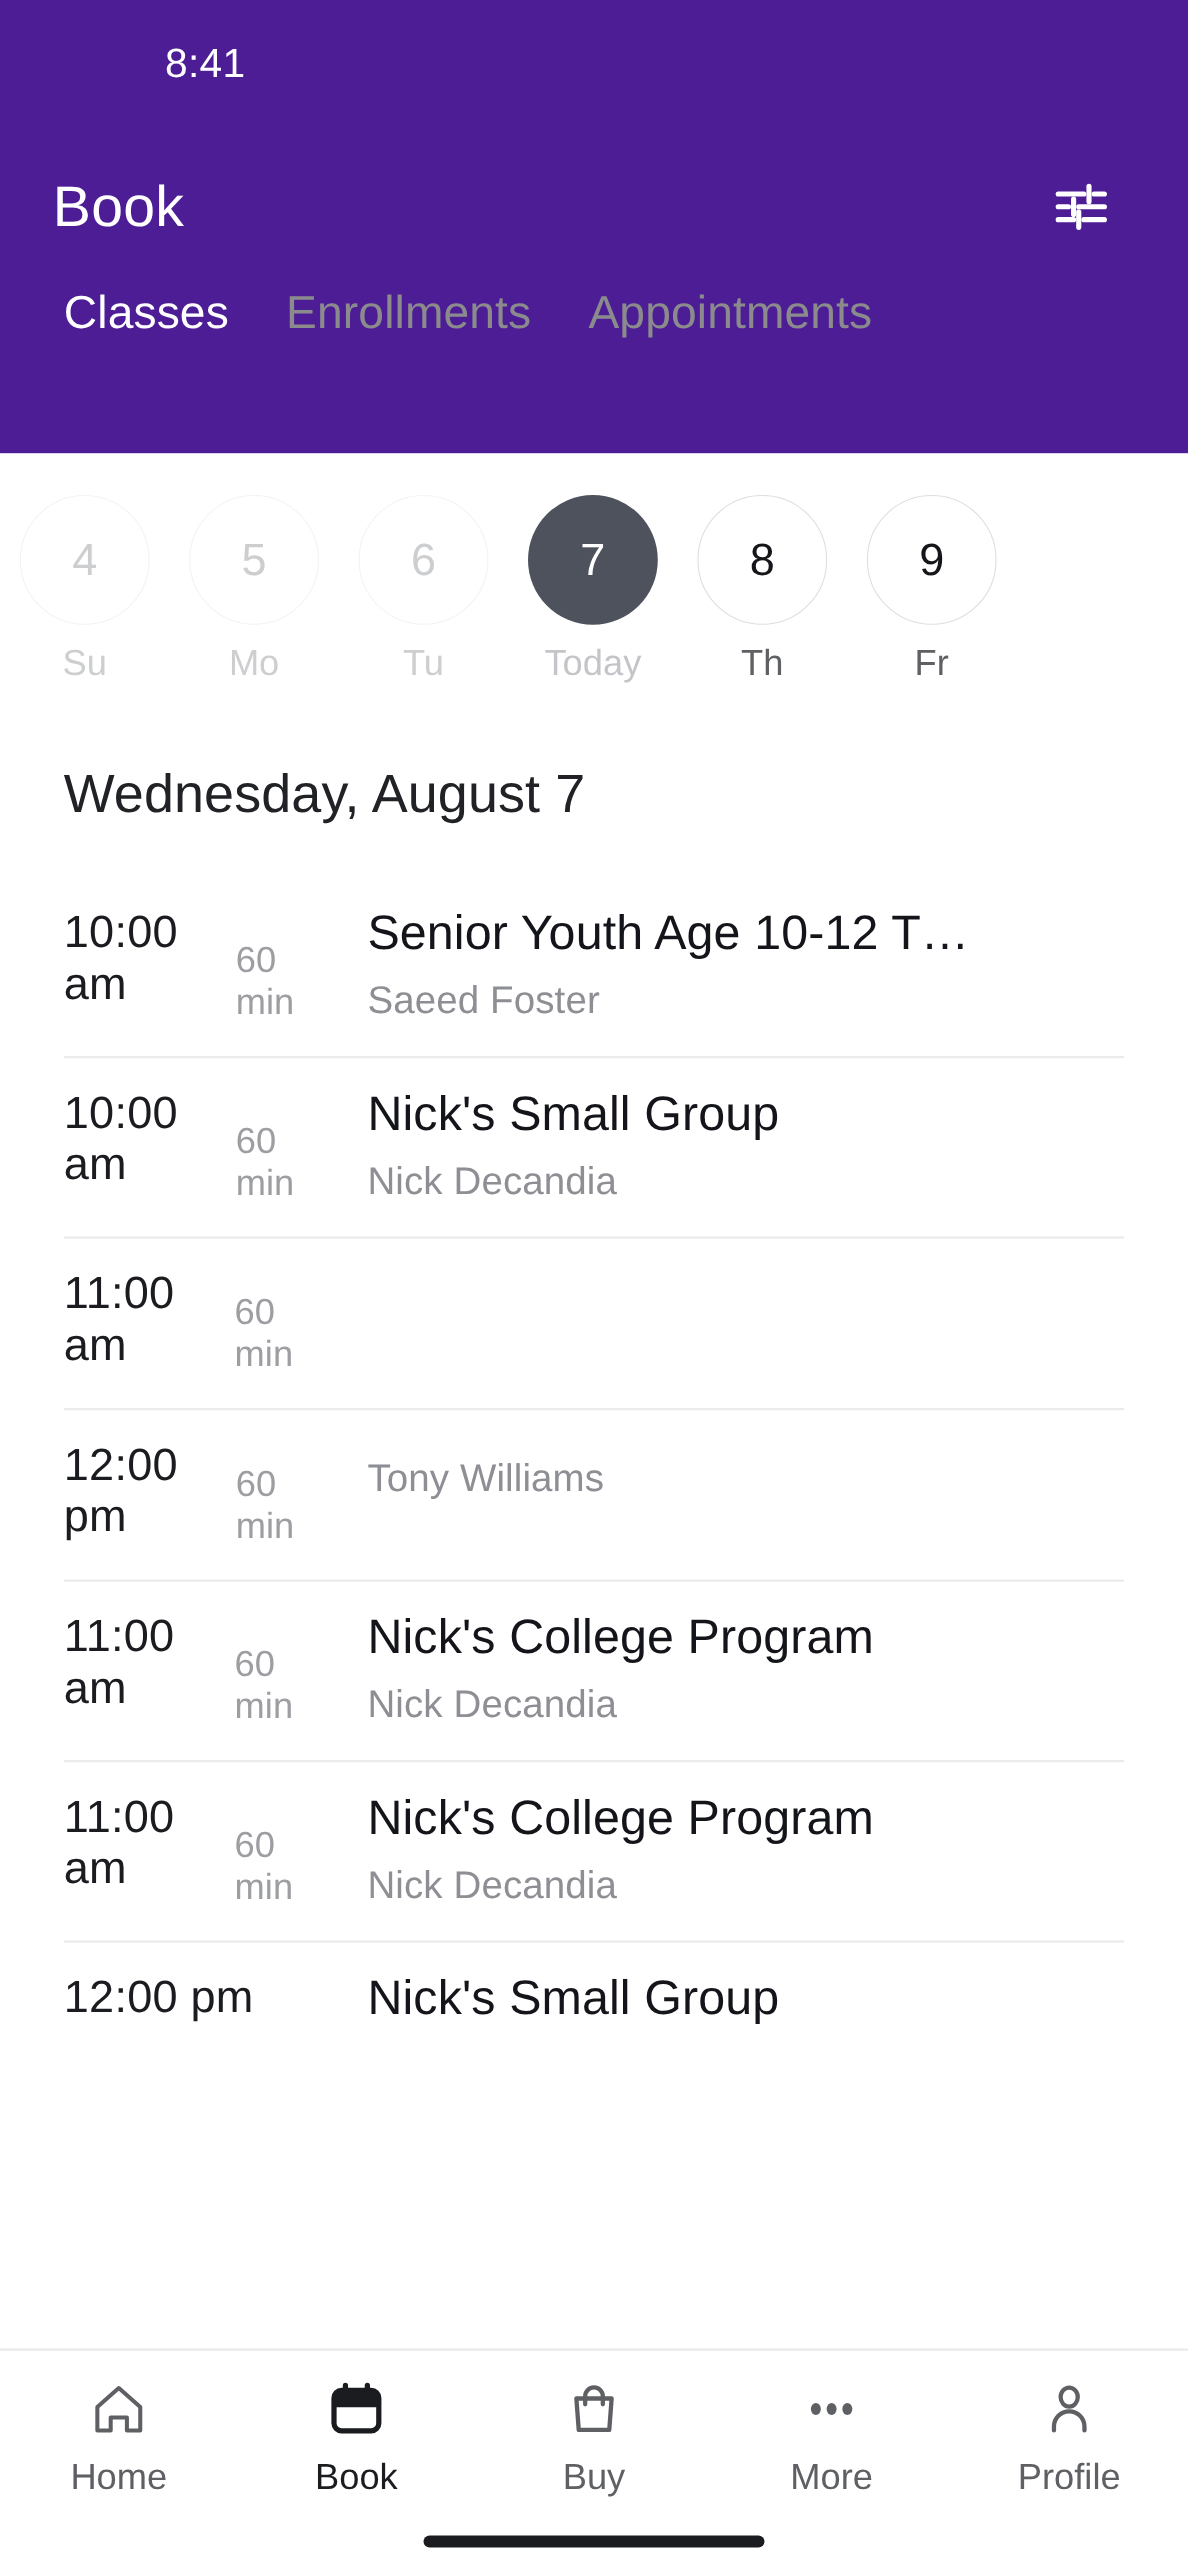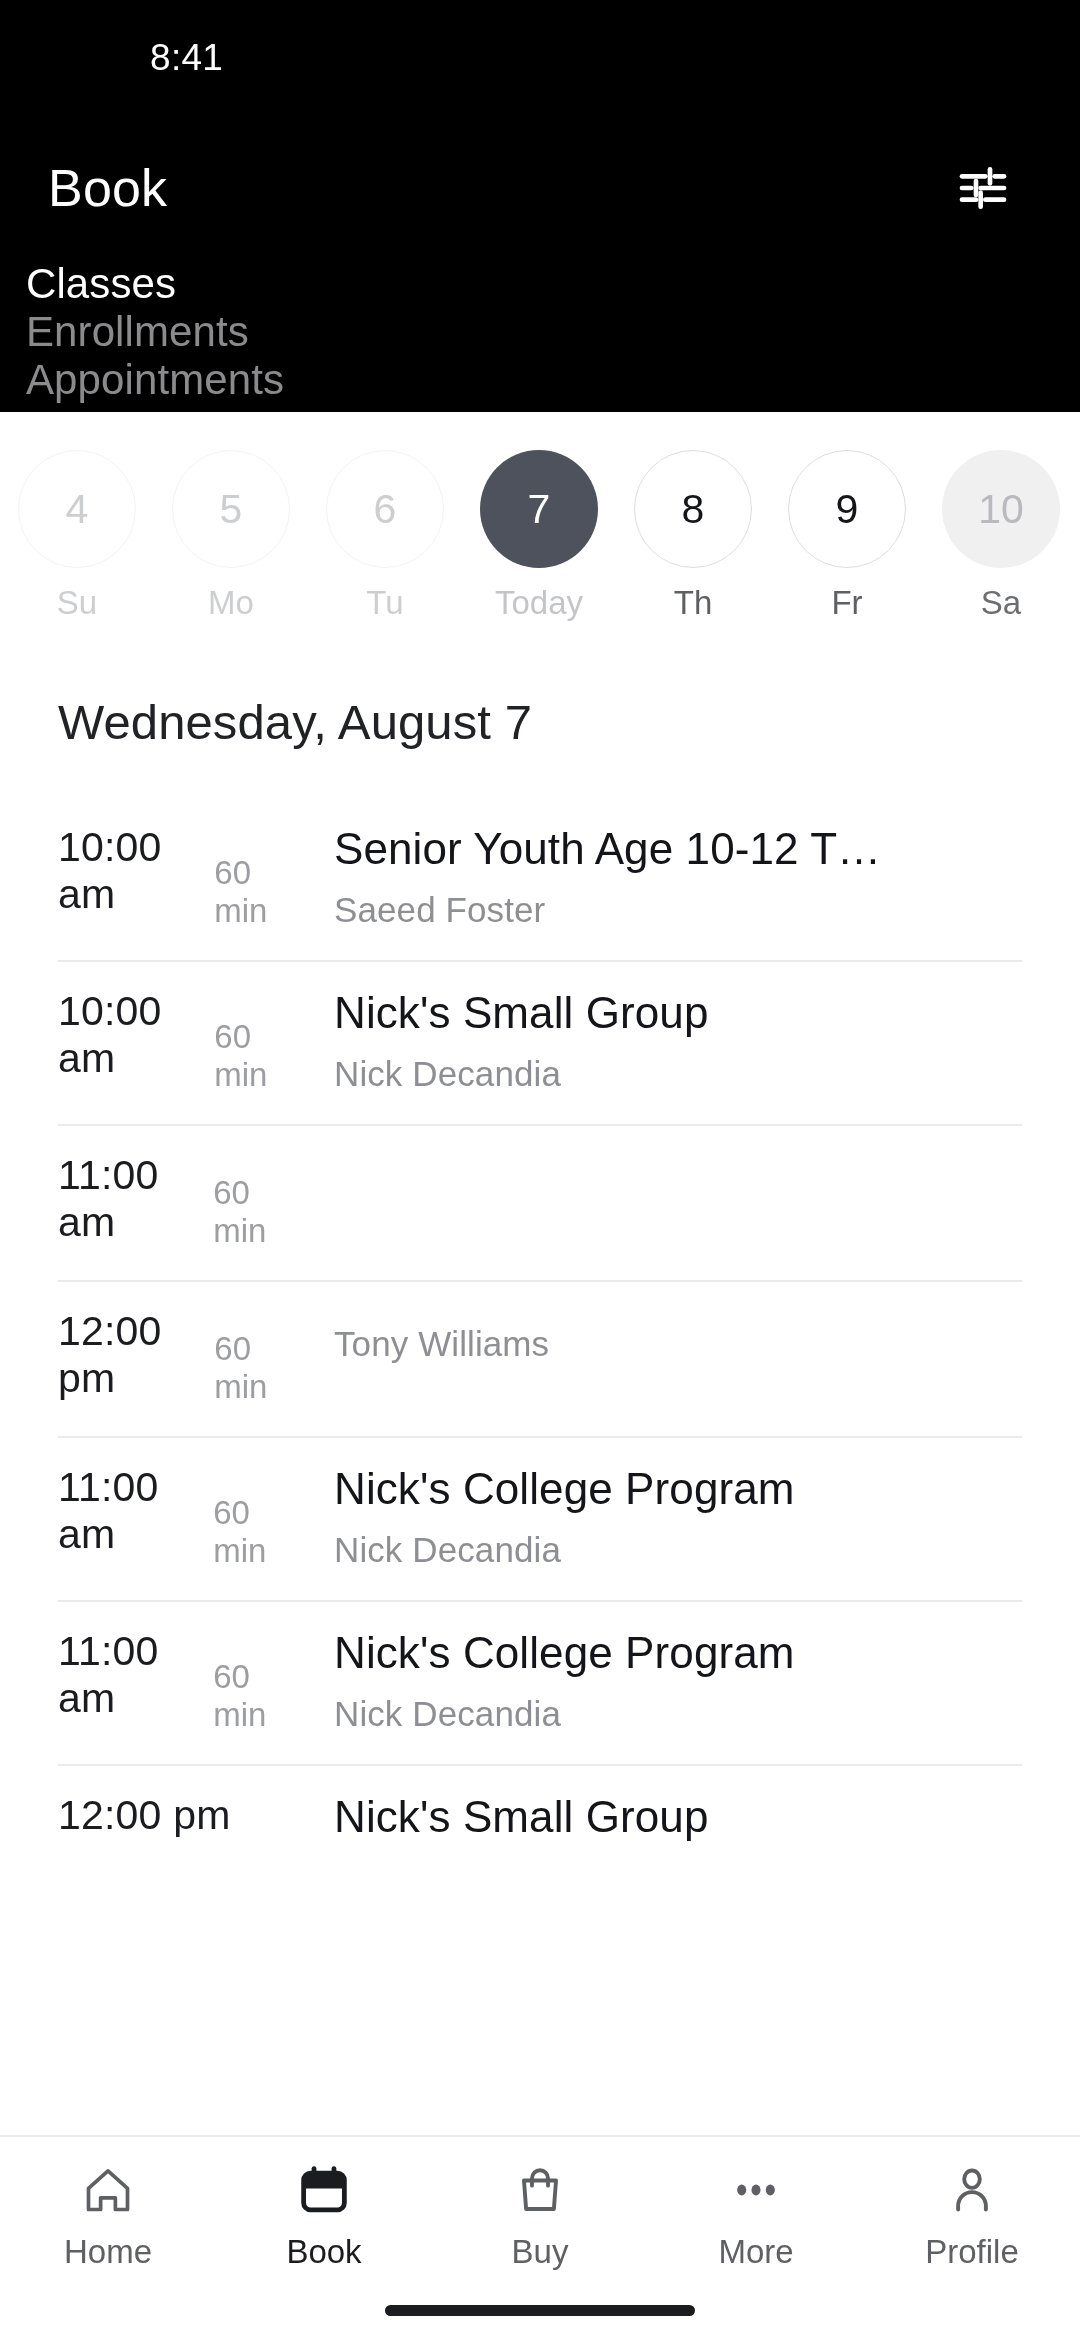--- a/index.html
+++ b/index.html
@@ -6,21 +6,21 @@
   html,body { width:1080px; height:2340px; }
   body {
     font-family:"Liberation Sans", sans-serif;
     background:#ffffff;
     overflow:hidden;
     position:relative;
   }
 
   
   .header {
-    background:#000000;
+    background:#4c1d95;
     height:412px;
     width:100%;
     position:relative;
   }
   .statusbar {
     height:115px;
     display:flex;
     align-items:center;
     padding-left:150px;
   }
@@ -45,22 +45,22 @@
   }
   .filter-btn {
     width:74px; height:74px;
     display:flex; align-items:center; justify-content:center;
     cursor:pointer;
   }
 
   .tabs {
     display:flex;
     align-items:flex-start;
+    padding-left:32px;
     gap:0px;
-    flex-direction:column;
   }
   .tab {
     font-size:42px;
     padding:0 26px;
     letter-spacing:0.1px;
     cursor:pointer;
     white-space:nowrap;
   }
   .tab.active { color:#ffffff; }
   .tab.inactive { color:#8b8b8e; }
@@ -278,24 +278,20 @@
   <div class="daycell">
     <div class="daycircle future">8</div>
     <div class="daylabel future">Th</div>
   </div>
 
   <div class="daycell">
     <div class="daycircle future">9</div>
     <div class="daylabel future">Fr</div>
   </div>
 
-  <div class="daycell">
-    <div class="daycircle filled">10</div>
-    <div class="daylabel sat">Sa</div>
-  </div>
 
 </div>
 
 <div class="dayheading">Wednesday, August 7</div>
 
 <div class="classlist">
 
   <div class="classrow">
     <div class="rowtime">
       <span class="time-main">10:00 am</span>

